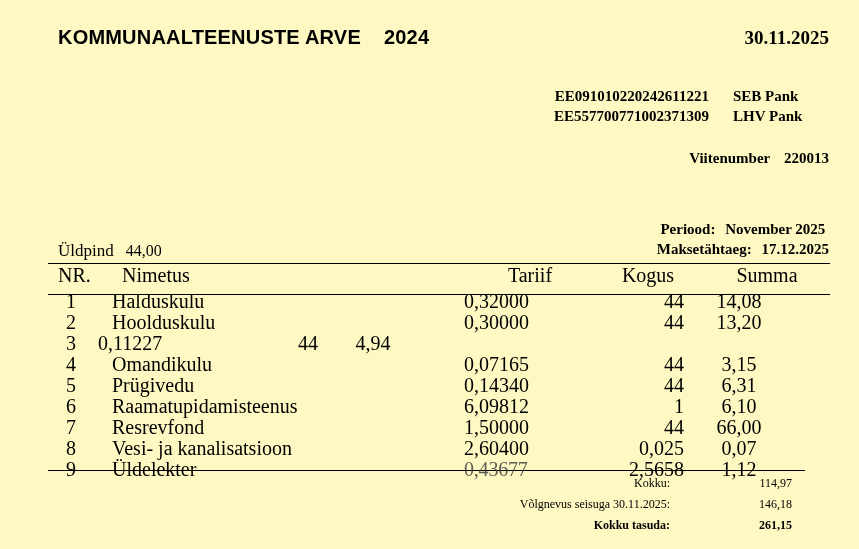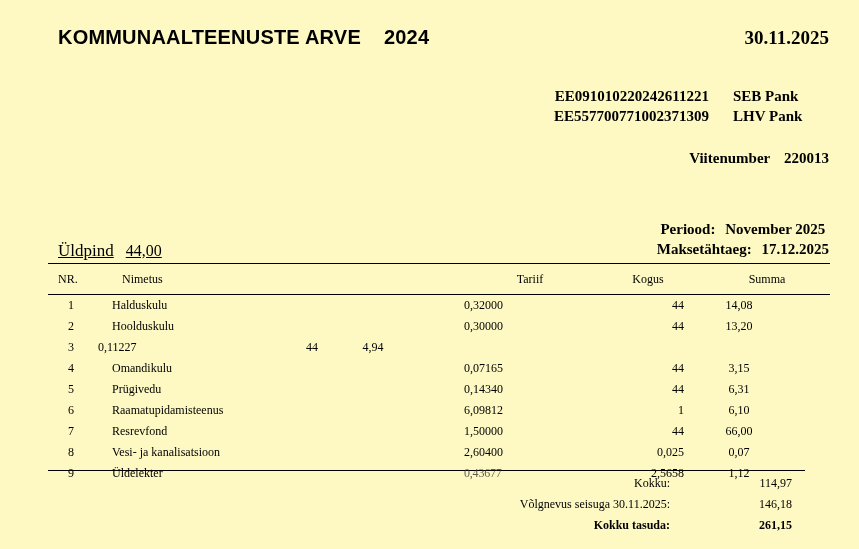--- a/index.html
+++ b/index.html
@@ -86,42 +86,41 @@
   .period-row { white-space: nowrap; text-align: center; }
   .period-label { margin-right: 6px; }
 
   
   .area-line {
     position: absolute;
     left: 58px;
     top: 241px;
     font-size: 17px;
     white-space: nowrap;
-    text-decoration: underline;
   }
   .area-value { margin-left: 12px; font-size: 16px; }
 
   
   .rule {
     position: absolute;
     left: 48px;
     height: 0;
     border-top: 1.6px solid #000;
   }
   .rule-top    { top: 263px; width: 782px; }
   .rule-mid    { top: 294px; width: 782px; }
   .rule-bottom { left: 48px; top: 470px; width: 757px; }
 
   
   .table {
     position: absolute;
     left: 48px;
-    top: 272px;
+    top: 264px;
     width: 790px;
-    font-size: 12px;
+    font-size: 20px;
   }
   .t-head, .t-row {
     display: flex;
     align-items: baseline;
     height: 21px;
   }
   .t-head { height: 26px; }
   .c-nr {
     width: 46px;
     text-align: center;

